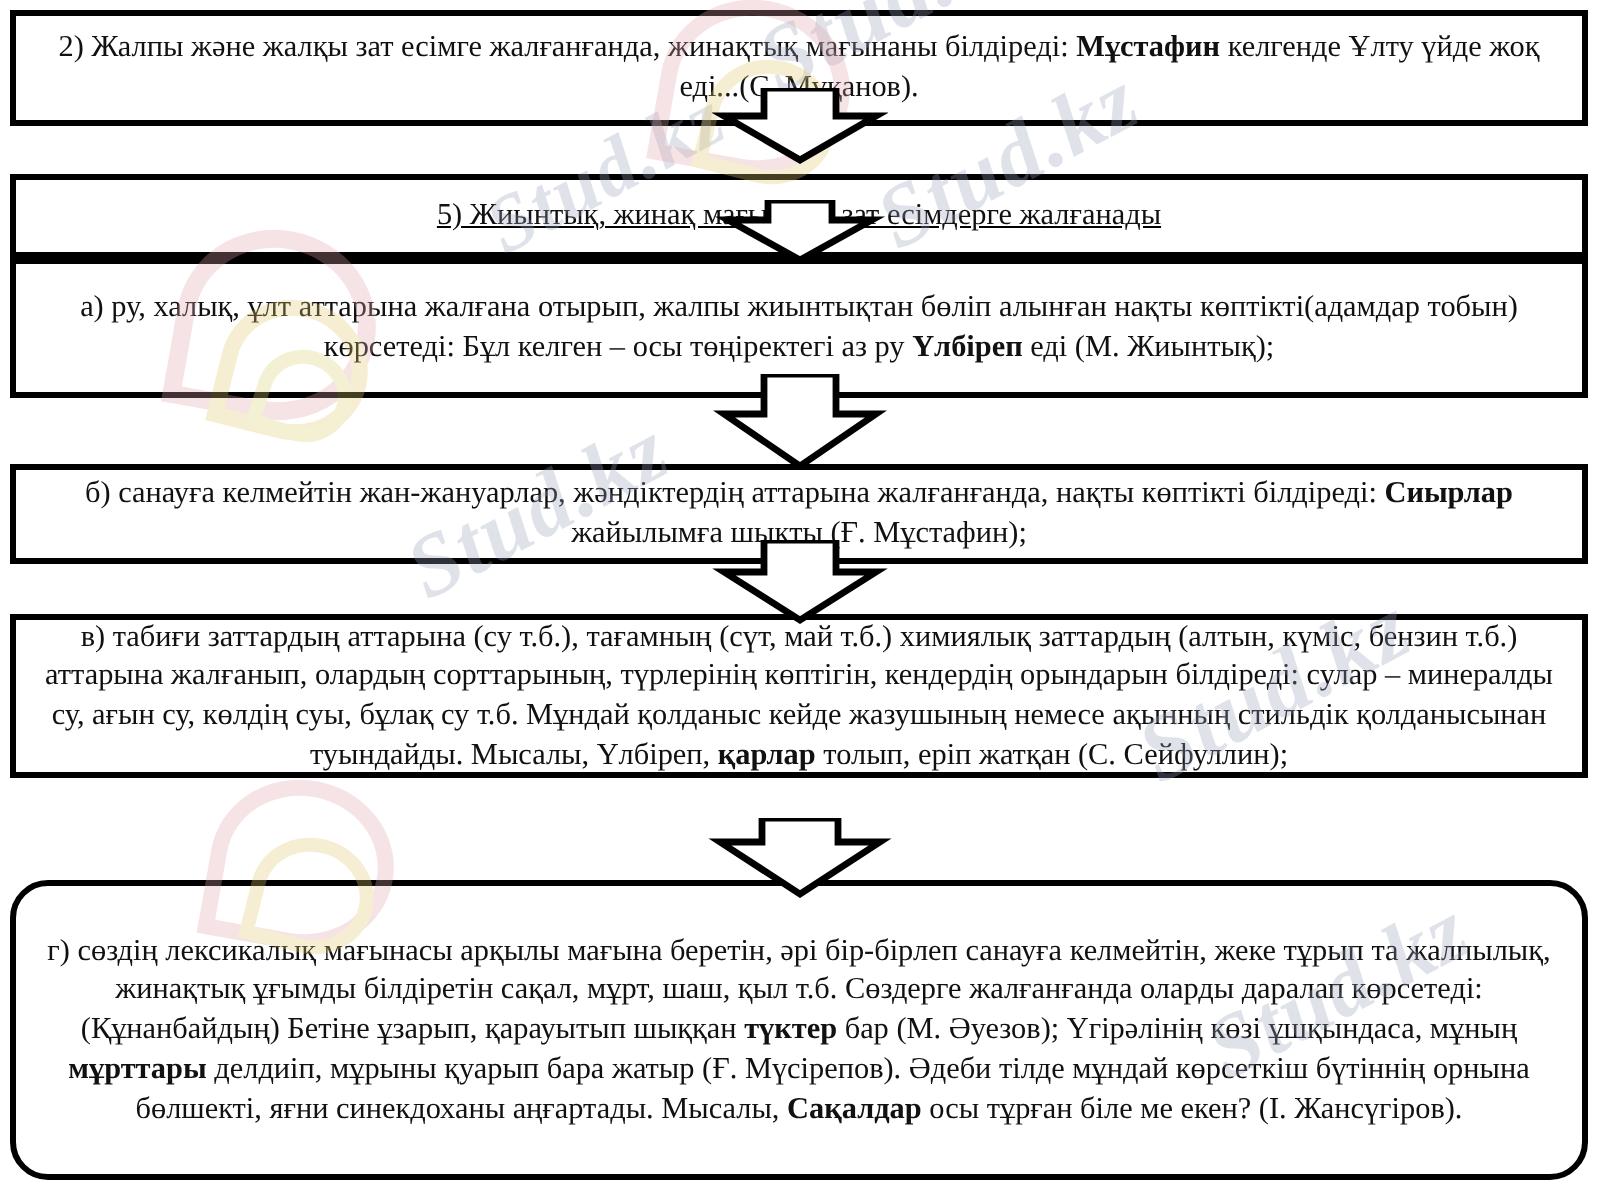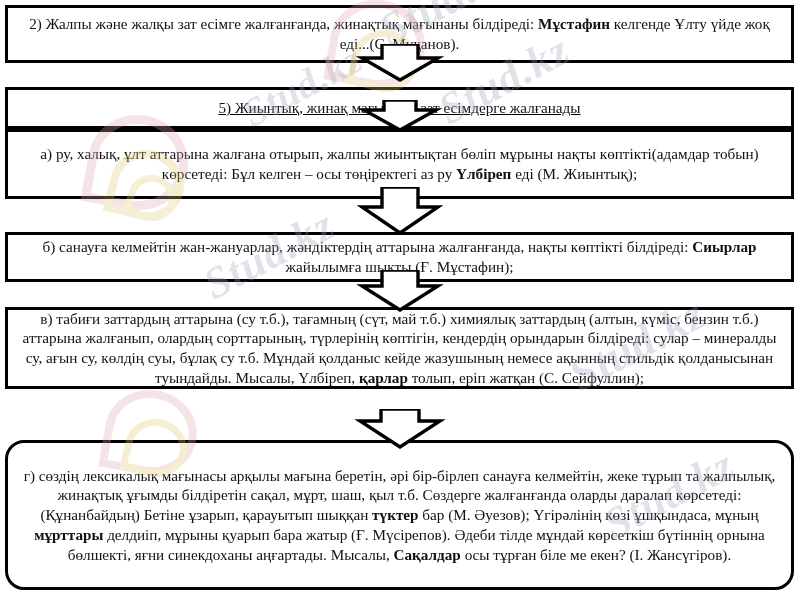--- a/index.html
+++ b/index.html
@@ -131,21 +131,21 @@
 
   <div class="flow-box" id="box-1">
     <span class="box-text"><span>2) Жалпы және жалқы зат есімге жалғанғанда, жинақтық мағынаны білдіреді: </span><b>Мұстафин</b><span> келгенде Ұлту үйде жоқ еді...(С. Мұқанов).</span></span>
   </div>
 
   <div class="flow-box" id="box-2">
     <span class="box-text"><span>5) Жиынтық, жинақ мағыналы зат есімдерге жалғанады</span></span>
   </div>
 
   <div class="flow-box" id="box-3">
-    <span class="box-text"><span>а) ру, халық, ұлт аттарына жалғана отырып, жалпы жиынтықтан бөліп мұрыны нақты көптікті(адамдар тобын) көрсетеді: Бұл келген – осы төңіректегі аз ру </span><b>Үлбіреп</b><span> еді (М. Жиынтық);</span></span>
+    <span class="box-text"><span>а) ру, халық, ұлт аттарына жалғана отырып, жалпы жиынтықтан бөліп алынған нақты көптікті(адамдар тобын) көрсетеді: Бұл келген – осы төңіректегі аз ру </span><b>Үлбіреп</b><span> еді (М. Жиынтық);</span></span>
   </div>
 
   <div class="flow-box" id="box-4">
     <span class="box-text"><span>б) санауға келмейтін жан-жануарлар, жәндіктердің аттарына жалғанғанда, нақты көптікті білдіреді: </span><b>Сиырлар</b><span>  жайылымға шықты (Ғ. Мұстафин);</span></span>
   </div>
 
   <div class="flow-box" id="box-5">
     <span class="box-text"><span>в) табиғи заттардың аттарына (су т.б.), тағамның (сүт, май т.б.) химиялық заттардың (алтын, күміс, бензин т.б.) аттарына жалғанып, олардың сорттарының, түрлерінің көптігін, кендердің орындарын білдіреді: сулар – минералды су, ағын су, көлдің суы, бұлақ су т.б. Мұндай қолданыс кейде жазушының немесе ақынның стильдік қолданысынан туындайды. Мысалы, Үлбіреп, </span><b>қарлар</b><span> толып, еріп жатқан (С. Сейфуллин);</span></span>
   </div>
 

